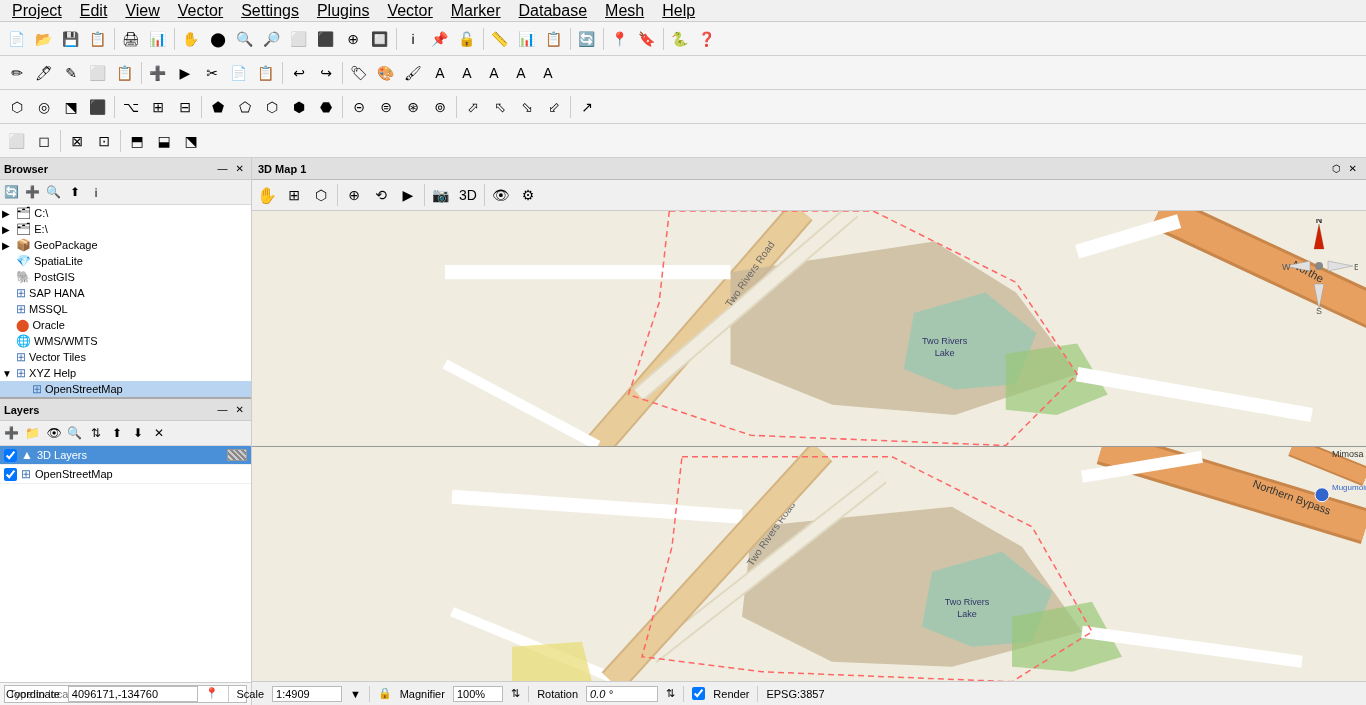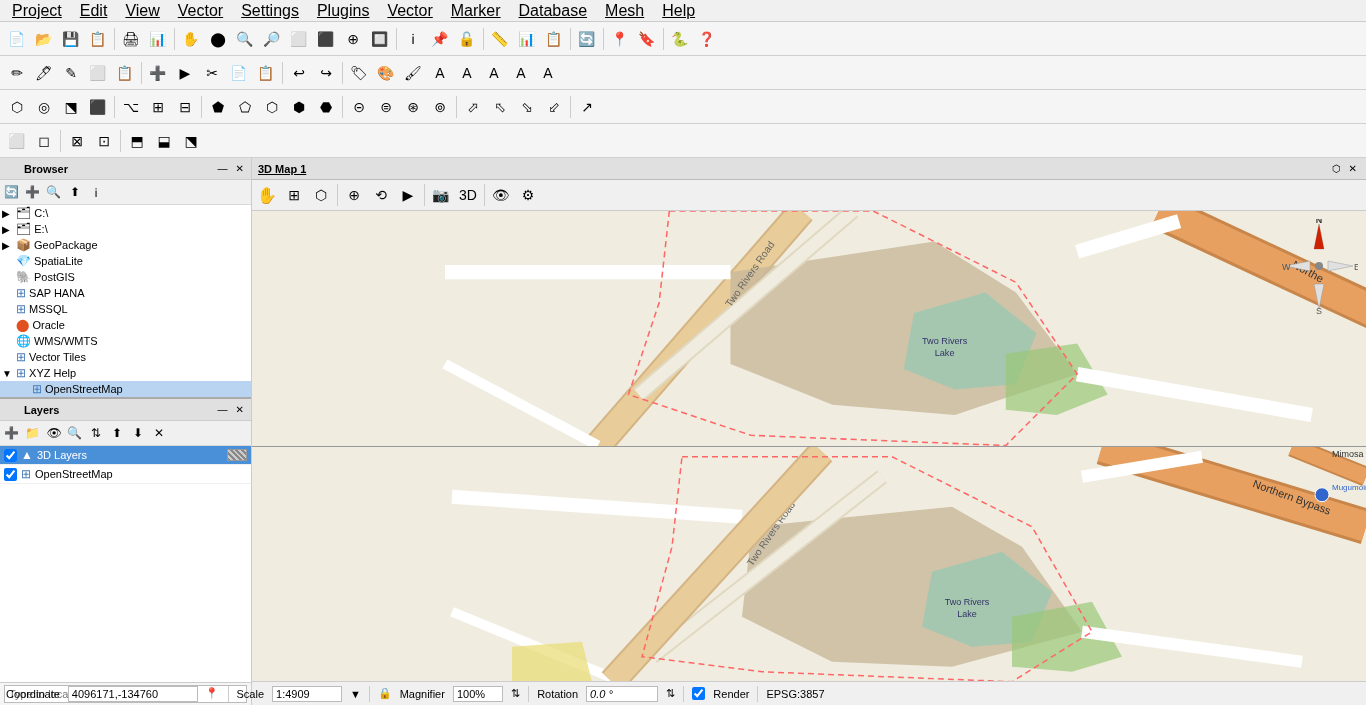--- a/index.html
+++ b/index.html
@@ -13,21 +13,21 @@
     .toolbar { display: flex; align-items: center; background: #f5f5f5; border-bottom: 1px solid #d0d0d0; padding: 2px 4px; gap: 1px; flex-wrap: wrap; min-height: 34px; }
     .tb-btn { width: 26px; height: 26px; display: flex; align-items: center; justify-content: center; border: 1px solid transparent; border-radius: 2px; cursor: pointer; font-size: 14px; background: transparent; }
     .tb-sep { width: 1px; height: 22px; background: #ccc; margin: 0 2px; }
 
     
     #left-panel { width: 252px; display: flex; flex-direction: column; border-right: 1px solid #ccc; background: #f5f5f5; height: calc(705px - 22px - 34px - 34px - 34px - 34px); }
 
     
     #browser { flex: 0 0 auto; border-bottom: 2px solid #aaa; }
     .panel-header { display: flex; align-items: center; justify-content: space-between; background: #e0e0e0; border-bottom: 1px solid #ccc; padding: 2px 4px; height: 22px; }
-    .panel-title { font-weight: bold; font-size: 11px; margin-left: 20px; }
+    .panel-title { font-weight: bold; font-size: 11px; }
     .panel-controls { display: flex; gap: 2px; }
     .panel-ctrl-btn { font-size: 10px; cursor: pointer; padding: 0 3px; }
 
     .browser-toolbar { display: flex; align-items: center; background: #f0f0f0; border-bottom: 1px solid #d8d8d8; padding: 2px; gap: 1px; }
     .browser-tree { overflow-y: auto; max-height: 260px; background: white; }
     .tree-item { display: flex; align-items: center; padding: 1px 2px; cursor: pointer; white-space: nowrap; font-size: 11px; }
     .tree-item.selected { background: #b8d4f0; }
     .tree-indent { display: inline-block; width: 16px; }
     .tree-arrow { display: inline-block; width: 14px; font-size: 10px; }
     .tree-icon { margin-right: 3px; font-size: 12px; }
@@ -44,21 +44,21 @@
 
     
     #locate-bar { border-top: 1px solid #ccc; background: #f5f5f5; padding: 2px 4px; }
     #locate-bar input { width: 100%; border: 1px solid #bbb; padding: 2px 4px; font-size: 11px; background: white; }
 
     
     #map-area { flex: 1; display: flex; flex-direction: column; position: relative; background: #e8e8e8; }
 
     
     #map-header { display: flex; align-items: center; justify-content: space-between; background: #e0e0e0; border-bottom: 1px solid #bbb; padding: 2px 6px; height: 22px; }
-    .map-title { font-size: 11px; font-weight: bold; text-decoration: underline; }
+    .map-title { font-size: 11px; font-weight: bold; }
     .map-header-controls { display: flex; gap: 2px; }
 
     
     #map-toolbar { display: flex; align-items: center; background: #f0f0f0; border-bottom: 1px solid #ccc; padding: 2px; gap: 1px; }
 
     
     #map-canvas { flex: 1; display: flex; flex-direction: column; position: relative; overflow: hidden; }
     .map-pane { flex: 1; position: relative; overflow: hidden; border-bottom: 1px solid #999; }
     .map-pane:last-child { border-bottom: none; }
 

